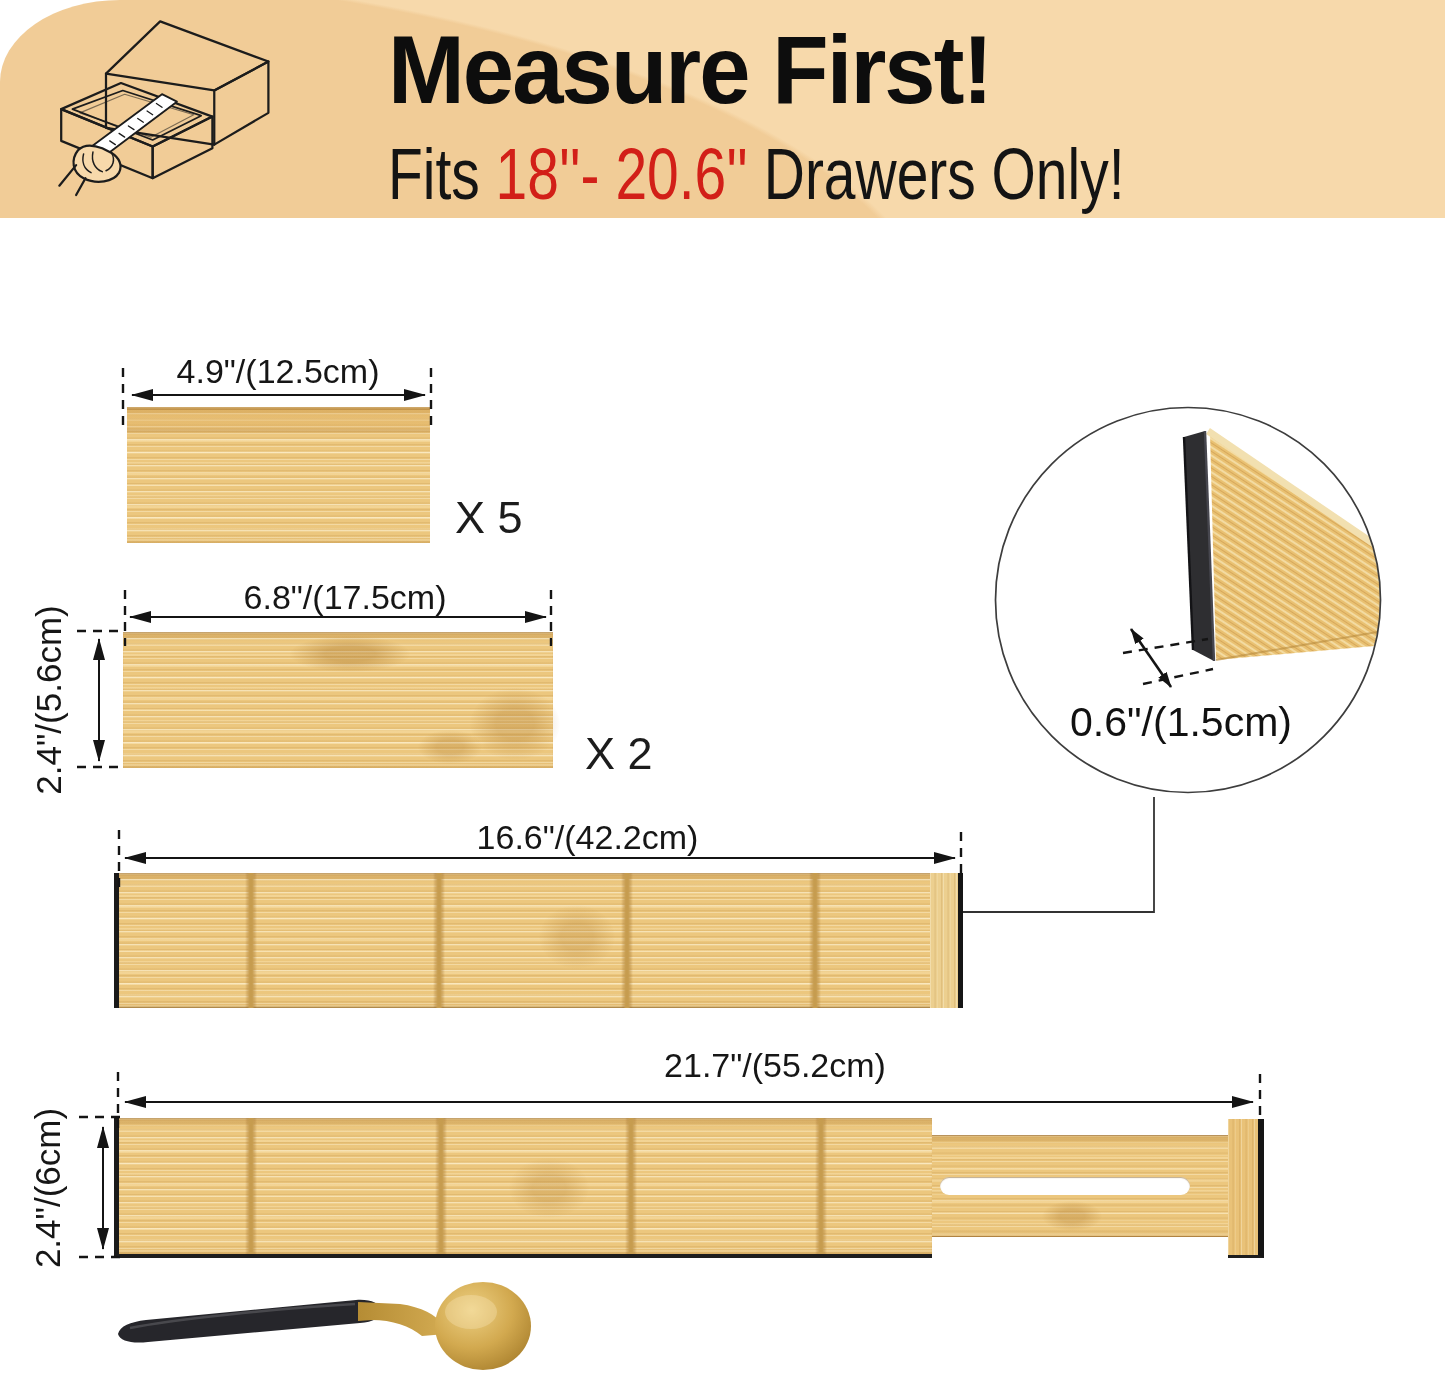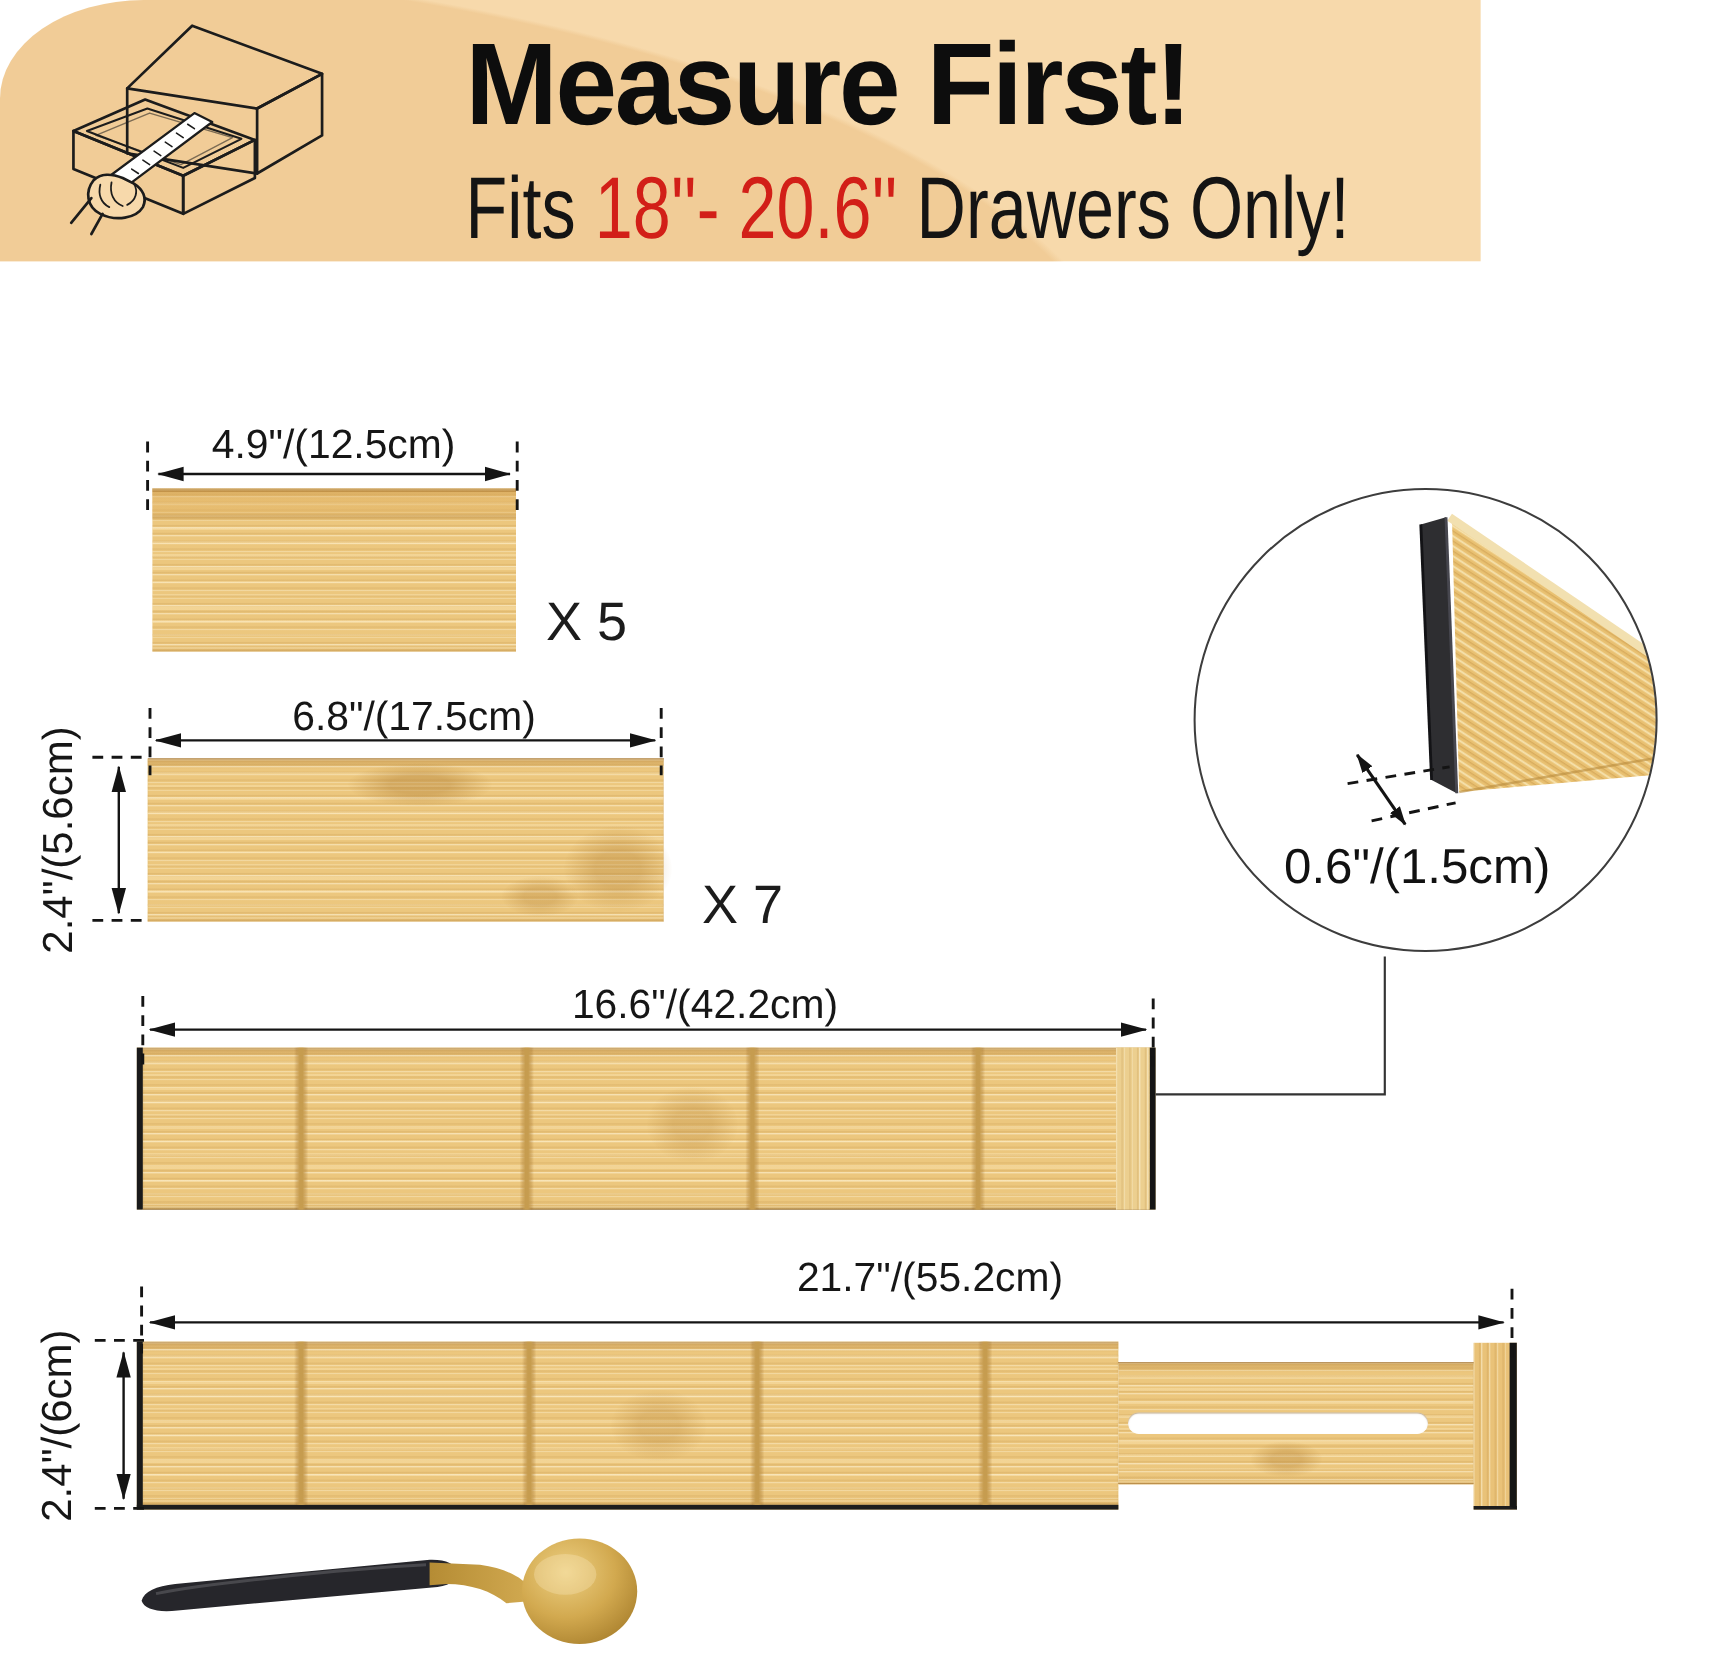--- a/index.html
+++ b/index.html
@@ -2,21 +2,21 @@
 <html><head>
 <meta charset="utf-8">
 <style>
   html,body{margin:0;padding:0;background:#ffffff;}
   #canvas{
     position:relative;width:1445px;height:1379px;margin:0 auto;background:#fff;
     font-family:"Liberation Sans","DejaVu Sans",sans-serif;overflow:hidden;
   }
   
   #banner{
-    position:absolute;left:0;top:0;width:1234px;height:218px;
+    position:absolute;left:0;top:0;width:1445px;height:218px;
     background:
       radial-gradient(1734px 654px at -72px 349px, #f1cc97 0 58.3%, rgba(241,204,151,0) 58.8%),
       #f7d9ab;
     border-top-left-radius:120px 82px;
   }
   #banner-title{
     position:absolute;left:388px;top:14px;font-size:97px;font-weight:700;color:#0d0d0d;
     letter-spacing:-2px;white-space:nowrap;transform:scaleX(.95);transform-origin:left top;
   }
   #banner-sub{
@@ -196,21 +196,21 @@
     <line x1="140" y1="226" x2="180" y2="284" stroke="#141414" stroke-width="2.6" marker-start="url(#arr2)" marker-end="url(#arr2)"></line>
     <circle cx="197" cy="197" r="192.5" fill="none" stroke="#3d3d3d" stroke-width="1.7"></circle>
     <text x="190" y="333" text-anchor="middle" font-size="41" fill="#111111">0.6"/(1.5cm)</text>
   </svg>
 
   <div id="len-small" class="dim-label">4.9"/(12.5cm)</div>
   <div id="len-medium" class="dim-label">6.8"/(17.5cm)</div>
   <div id="len-long" class="dim-label">16.6"/(42.2cm)</div>
   <div id="len-ext" class="dim-label">21.7"/(55.2cm)</div>
   <div id="qty-small" class="qty-label">X 5</div>
-  <div id="qty-medium" class="qty-label">X 7</div>
+  <div id="qty-medium" class="qty-label">X 2</div>
   <div id="ht-medium" class="rot-label">2.4"/(5.6cm)</div>
   <div id="ht-ext" class="rot-label">2.4"/(6cm)</div>
 
   <svg id="spoon" viewBox="0 0 460 120">
     <defs>
       <radialGradient id="gold" cx="38%" cy="32%" r="78%">
         <stop offset="0" stop-color="#edd083"></stop>
         <stop offset=".55" stop-color="#d2a94f"></stop>
         <stop offset="1" stop-color="#a87f2c"></stop>
       </radialGradient>

